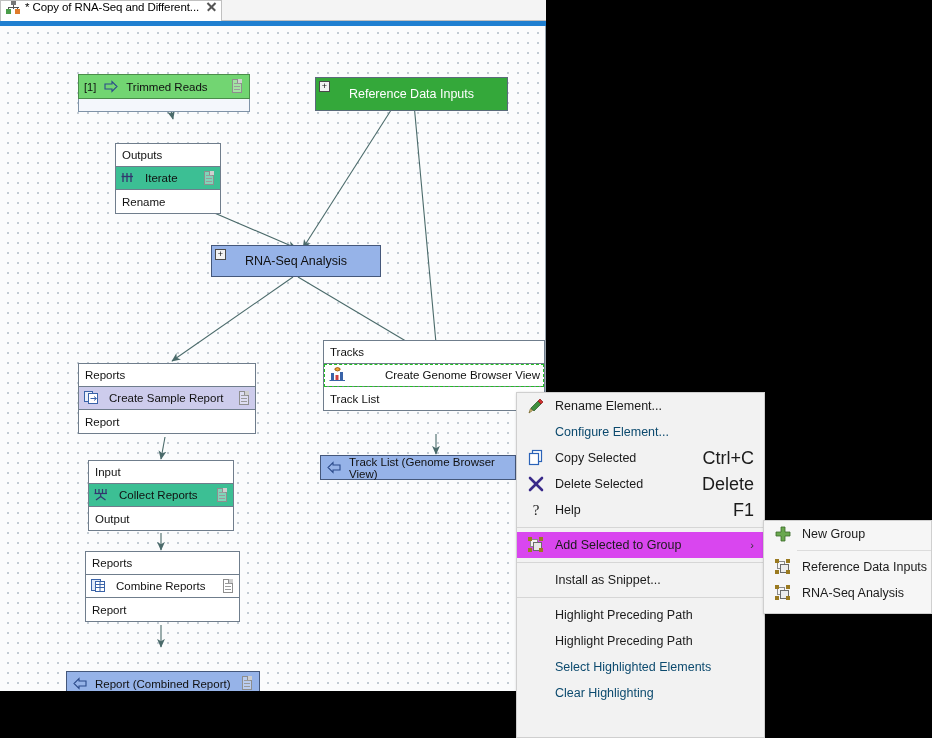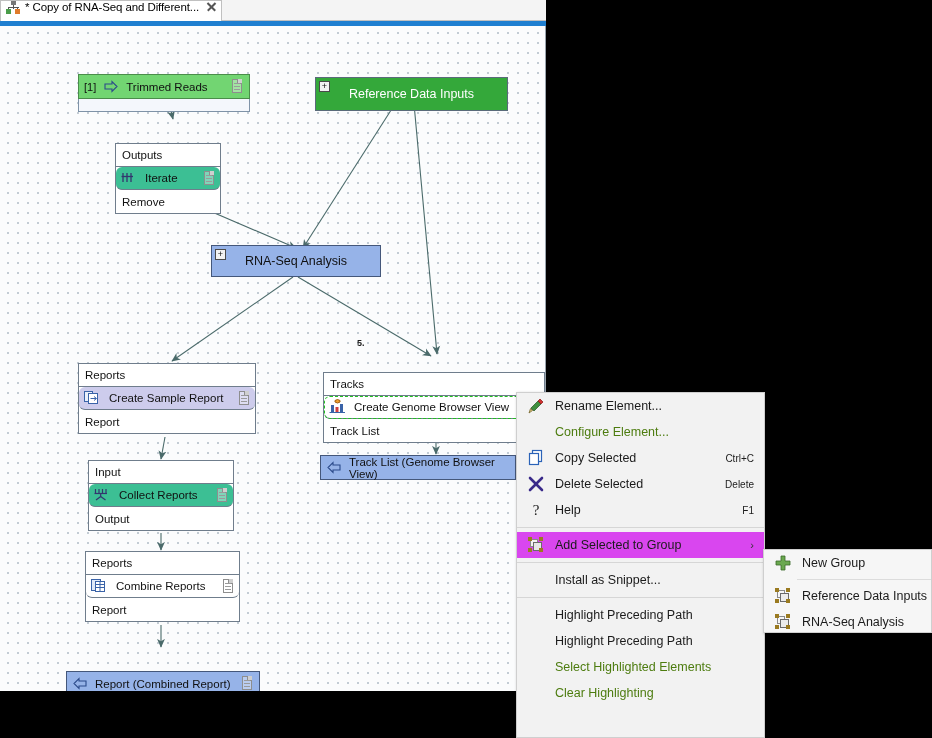--- a/index.html
+++ b/index.html
@@ -55,21 +55,21 @@
   .wirelbl{ position:absolute; font-size:9px; font-weight:bold; color:#1a1a1a; }
 
   .node{ position:absolute; }
 
   
   .elem{ border:1px solid #6f7d8c; background:#ffffff; }
   .elem .row{ height:23px; display:flex; align-items:center; padding:0 6px;
      font-size:11.5px; color:#111; border-bottom:1px solid #6f7d8c; white-space:nowrap;}
   .elem .row:last-child{ border-bottom:none; }
   .elem .row.port{ background:#ffffff; }
-  .elem .row.body{ padding:0 4px 0 5px; gap:6px;border-radius:6px; }
+  .elem .row.body{ padding:0 4px 0 5px; gap:6px; }
   .elem .row.body .nm{ flex:1; padding-left:2px; }
   .elem .row.body.green{ background:#3cbf94; }
   .elem .row.body.lav{ background:#cdccec; }
   .elem .row.body.plain{ background:#ffffff; }
   .elem .row.body.greenedge{ background:#ffffff; outline:1px dashed #20c020; outline-offset:-1px;}
 
   
   .group{ border:1px solid #5a6b7a; display:flex; align-items:center; justify-content:center;
      font-size:12.5px; }
   .group.greenfill{ background:#34a83a; color:#ffffff; }
@@ -104,30 +104,30 @@
     background:#f2f2f2; border:1px solid #cfcfcf;
     box-shadow:1px 1px 3px rgba(0,0,0,0.25);
   }
   #ctxmenu .mi{
     position:relative; height:26px; display:flex; align-items:center;
     font-size:12.5px; color:#1b1b1b; padding-left:38px; padding-right:10px;
     white-space:nowrap;
   }
   #ctxmenu .mi .ic{ position:absolute; left:10px; top:50%; transform:translateY(-50%);
      width:18px; height:18px; }
-  #ctxmenu .mi .acc{ margin-left:auto; font-size:10px; color:#1b1b1b; padding-left:20px;}
-  #ctxmenu .mi.disabled{ color:#4d7c0f; }
+  #ctxmenu .mi .acc{ margin-left:auto; font-size:18px; color:#1b1b1b; padding-left:20px;}
+  #ctxmenu .mi.disabled{ color:#0c4a6e; }
   #ctxmenu .mi.disabled .acc{ color:#9b9b9b; }
   #ctxmenu .mi.hl{ background:#d946ef; }
   #ctxmenu .mi .chev{ margin-left:auto; font-size:11px; color:#333; }
   #ctxmenu .sepfull{ height:1px; background:#d6d6d6; margin:4px 0; }
 
   
   #submenu{
-    position:absolute; left:763px; top:549px; width:169px; height:84px;
+    position:absolute; left:763px; top:520px; width:169px; height:94px;
     background:#f6f6f6; border:1px solid #cfcfcf;
     box-shadow:1px 1px 3px rgba(0,0,0,0.25);
   }
   #submenu .mi{ position:relative; height:26px; display:flex; align-items:center;
      font-size:12.5px; color:#1b1b1b; padding-left:38px; white-space:nowrap;}
   #submenu .mi .ic{ position:absolute; left:10px; top:50%; transform:translateY(-50%);
      width:18px;height:18px;}
   #submenu .sep{ height:1px; background:#dcdcdc; margin:3px 0 3px 33px;}
   .ic-q{ position:relative; font-size:15px; color:#1b1b1b; text-align:center;
       line-height:18px; font-family:"Liberation Serif", serif;}
@@ -227,21 +227,21 @@
             </svg>
         </span>
         <span class="nm">Iterate</span>
         <span class="docicon">
           <span class="pg"></span>
             <span class="ln" style="top:4px"></span>
             <span class="ln" style="top:7px"></span>
             <span class="ln" style="top:10px"></span>
         </span>
       </div>
-      <div class="row port">Remove</div>
+      <div class="row port">Rename</div>
     </div>
 
     <div class="node group bluefill" style="left:211px; top:219px; width:170px; height:32px; position:absolute;">
       <span class="plusbox">+</span>
       <span>RNA-Seq Analysis</span>
     </div>
 
     <div class="node elem" style="left:78px; top:337px; width:178px;">
       <div class="row port">Reports</div>
       <div class="row body lav">
@@ -256,21 +256,21 @@
         <span class="docicon">
           <span class="pg"></span>
             <span class="ln" style="top:4px"></span>
             <span class="ln" style="top:7px"></span>
             <span class="ln" style="top:10px"></span>
         </span>
       </div>
       <div class="row port">Report</div>
     </div>
 
-    <div class="node elem" style="left:323px; top:346px; width:222px;">
+    <div class="node elem" style="left:323px; top:314px; width:222px;text-align:right;">
       <div class="row port">Tracks</div>
       <div class="row body greenedge">
         <span style="width:17px;flex:0 0 17px">
           <svg width="17" height="15">
             <path d="M6,1.5 L8.5,0.5 L11,1.5 L11,3 L8.5,4 L6,3 Z" fill="#f0a030" stroke="#a06010"></path>
             <rect x="2" y="6" width="3" height="7" fill="#3a63a8"></rect>
             <rect x="6.5" y="8" width="3" height="5" fill="#d04040"></rect>
             <rect x="11" y="5" width="3" height="8" fill="#3a63a8"></rect>
             <path d="M0.5,13.5 L16,13.5" stroke="#3a63a8"></path>
           </svg>

